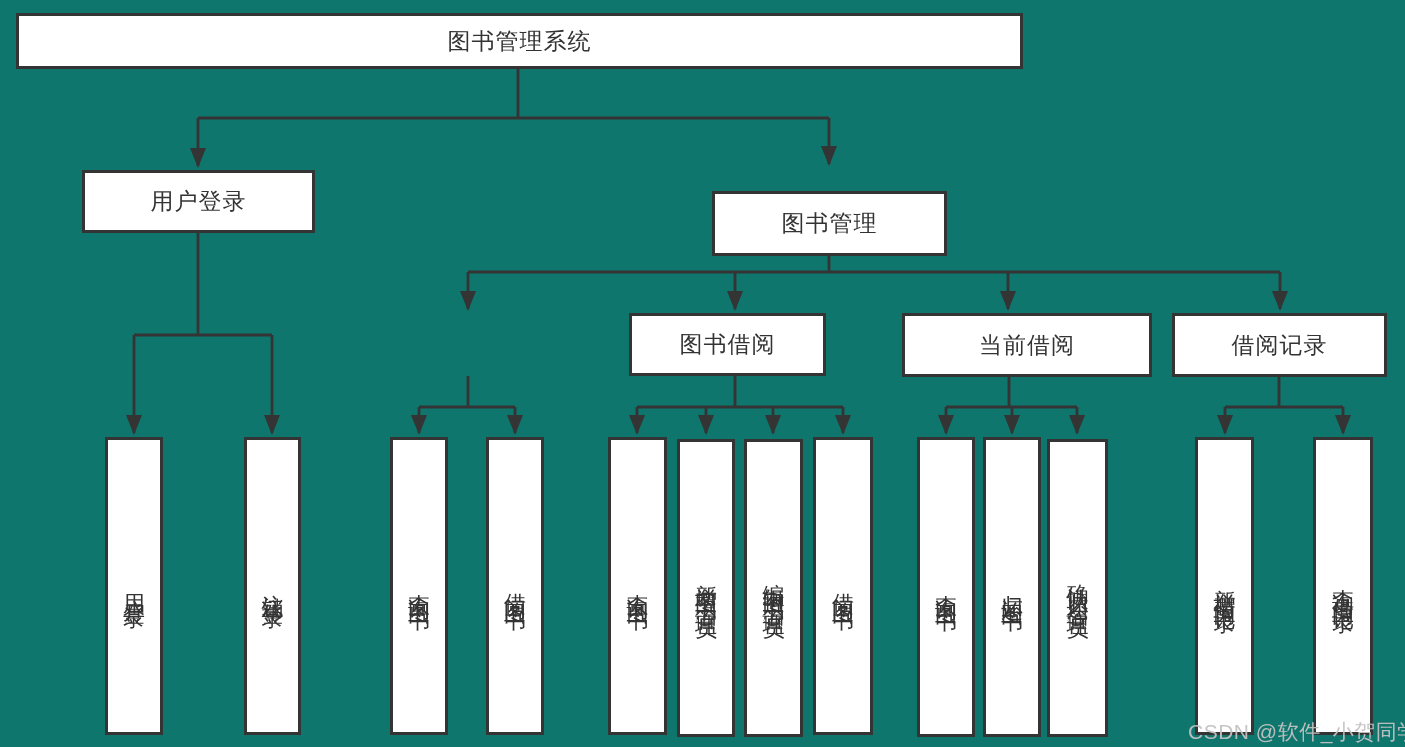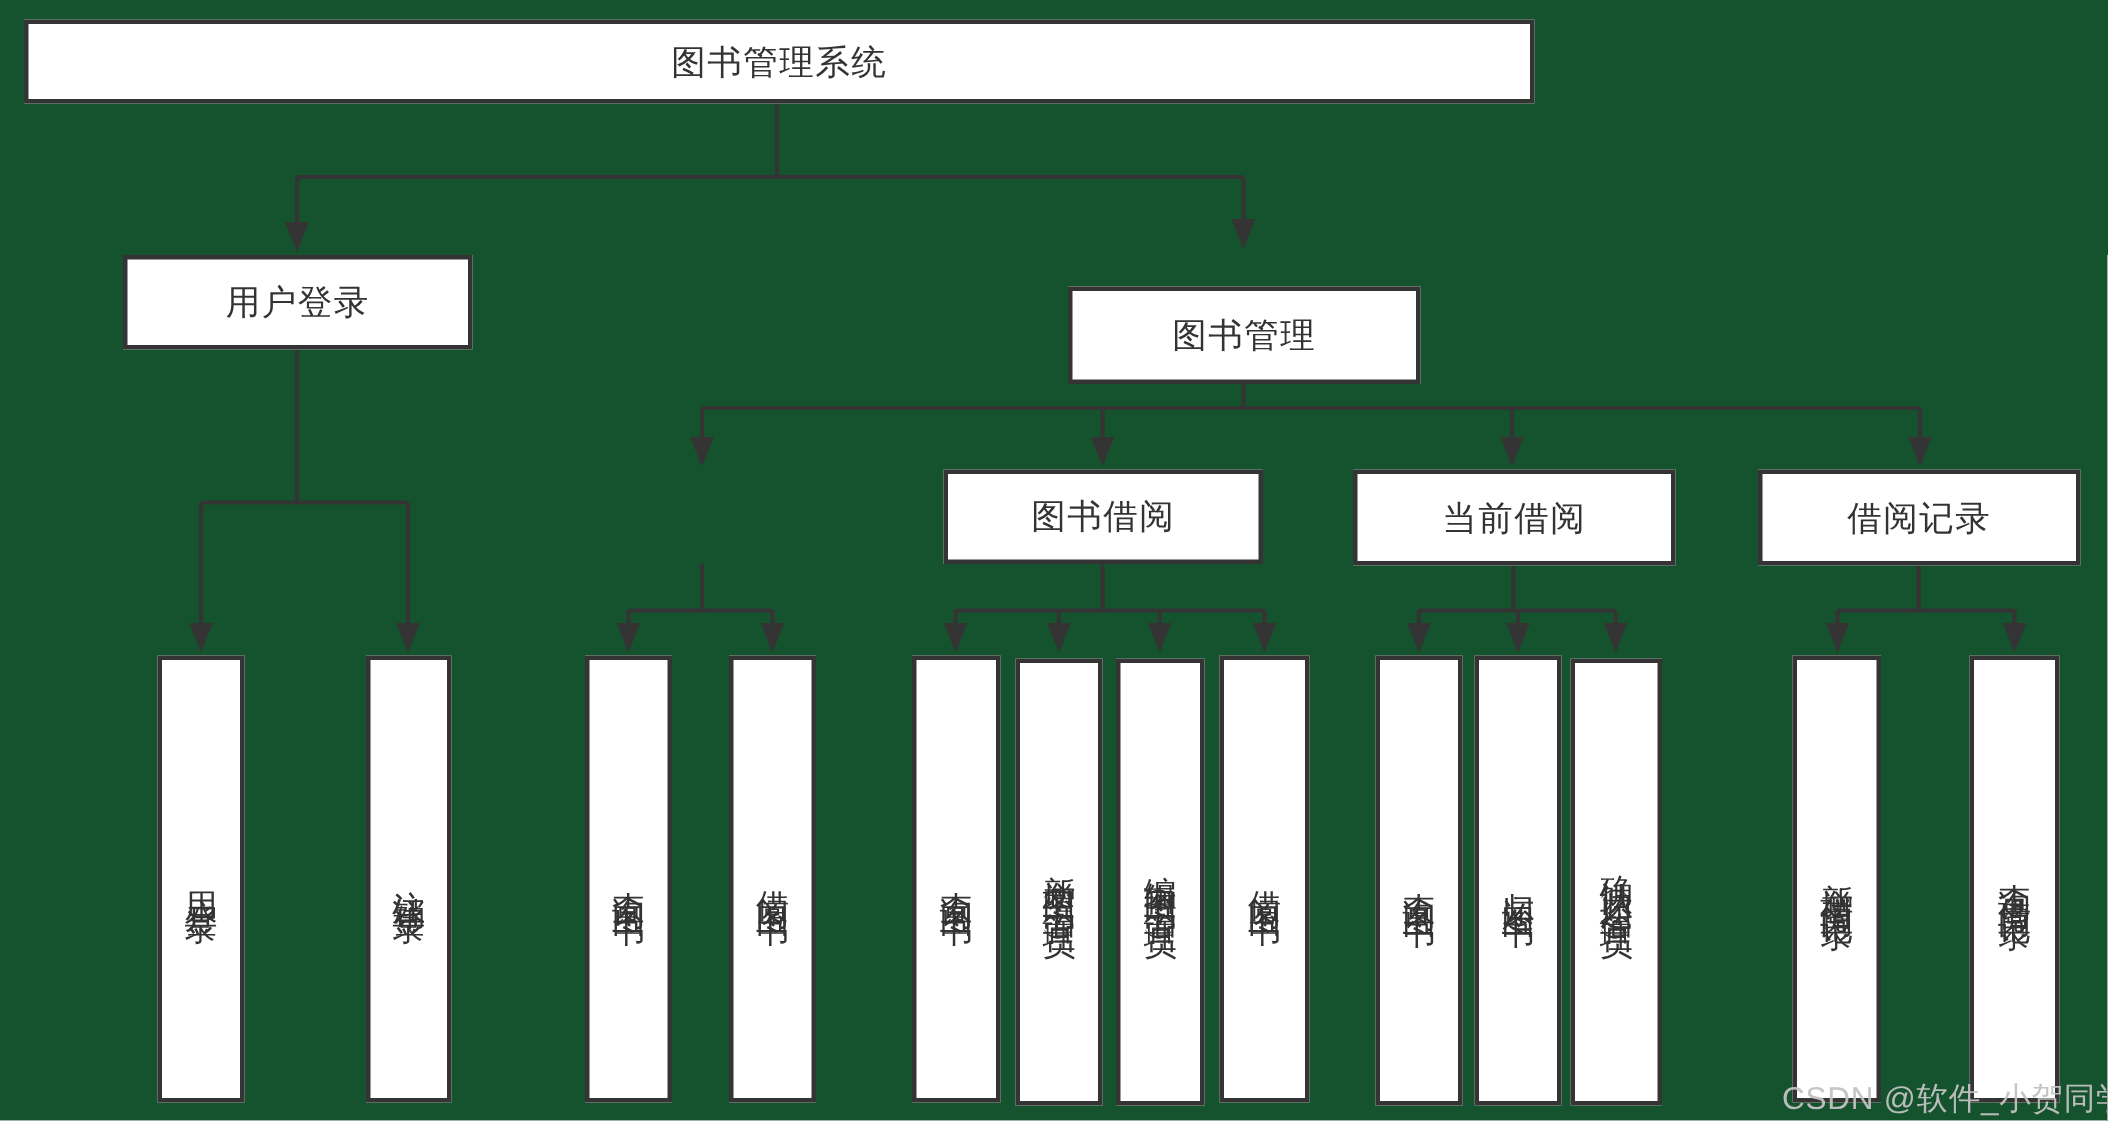--- a/index.html
+++ b/index.html
@@ -4,21 +4,21 @@
 <style>
   html, body {
     margin: 0;
     padding: 0;
     background: #ffffff;
   }
   #stage {
     position: relative;
     width: 1405px;
     height: 747px;
-    background: #14532d;
+    background: #0f766e;
     overflow: hidden;
     font-family: "Liberation Sans", "DejaVu Sans", sans-serif;
     color: #333333;
   }
   #wires {
     position: absolute;
     left: 0; top: 0;
     width: 1405px;
     height: 747px;
   }
@@ -107,22 +107,22 @@
       <path d="M1225,407 L1225,433" marker-end="url(#arrow)"></path>
       <path d="M1343,407 L1343,433" marker-end="url(#arrow)"></path>
     </g>
   </svg>
 
   <div class="node" style="left:16px; top:13px; width:1007px; height:56px;">图书管理系统</div>
 
   <div class="node" style="left:82px; top:170px; width:233px; height:63px;">用户登录</div>
   <div class="node" style="left:712px; top:168px; width:235px; height:65px;margin-top:23px;">图书管理</div>
 
-  <div class="node" style="left:629px; top:313px; width:213px; height:63px;">图书借阅</div>
-  <div class="node" style="left:902px; top:313px; width:215px; height:64px;">当前借阅</div>
+  <div class="node" style="left:629px; top:313px; width:197px; height:63px;">图书借阅</div>
+  <div class="node" style="left:902px; top:313px; width:250px; height:64px;">当前借阅</div>
   <div class="node" style="left:1172px; top:313px; width:215px; height:64px;">借阅记录</div>
 
   <div class="node leaf" style="left:105px; top:437px; width:58px; height:298px;">用户登录</div>
   <div class="node leaf" style="left:244px; top:437px; width:57px; height:298px;">注销登录</div>
 
   <div class="node leaf" style="left:390px; top:437px; width:58px; height:298px;">查询图书</div>
   <div class="node leaf" style="left:486px; top:437px; width:58px; height:298px;">借阅图书</div>
 
   <div class="node leaf" style="left:608px; top:437px; width:59px; height:298px;">查询图书</div>
   <div class="node leaf" style="left:677px; top:439px; width:58px; height:298px;">新增图书（管理员）</div>

